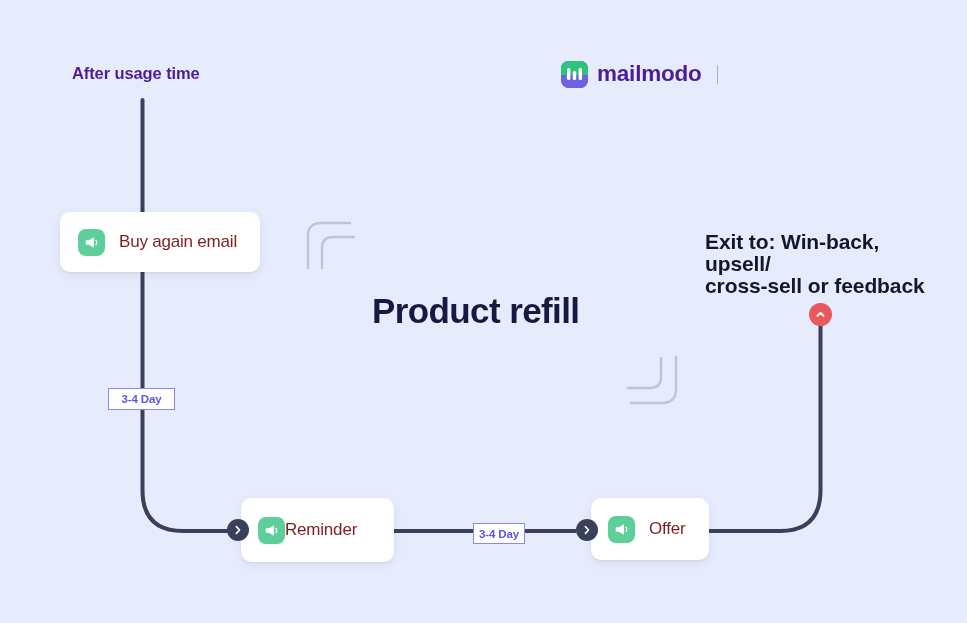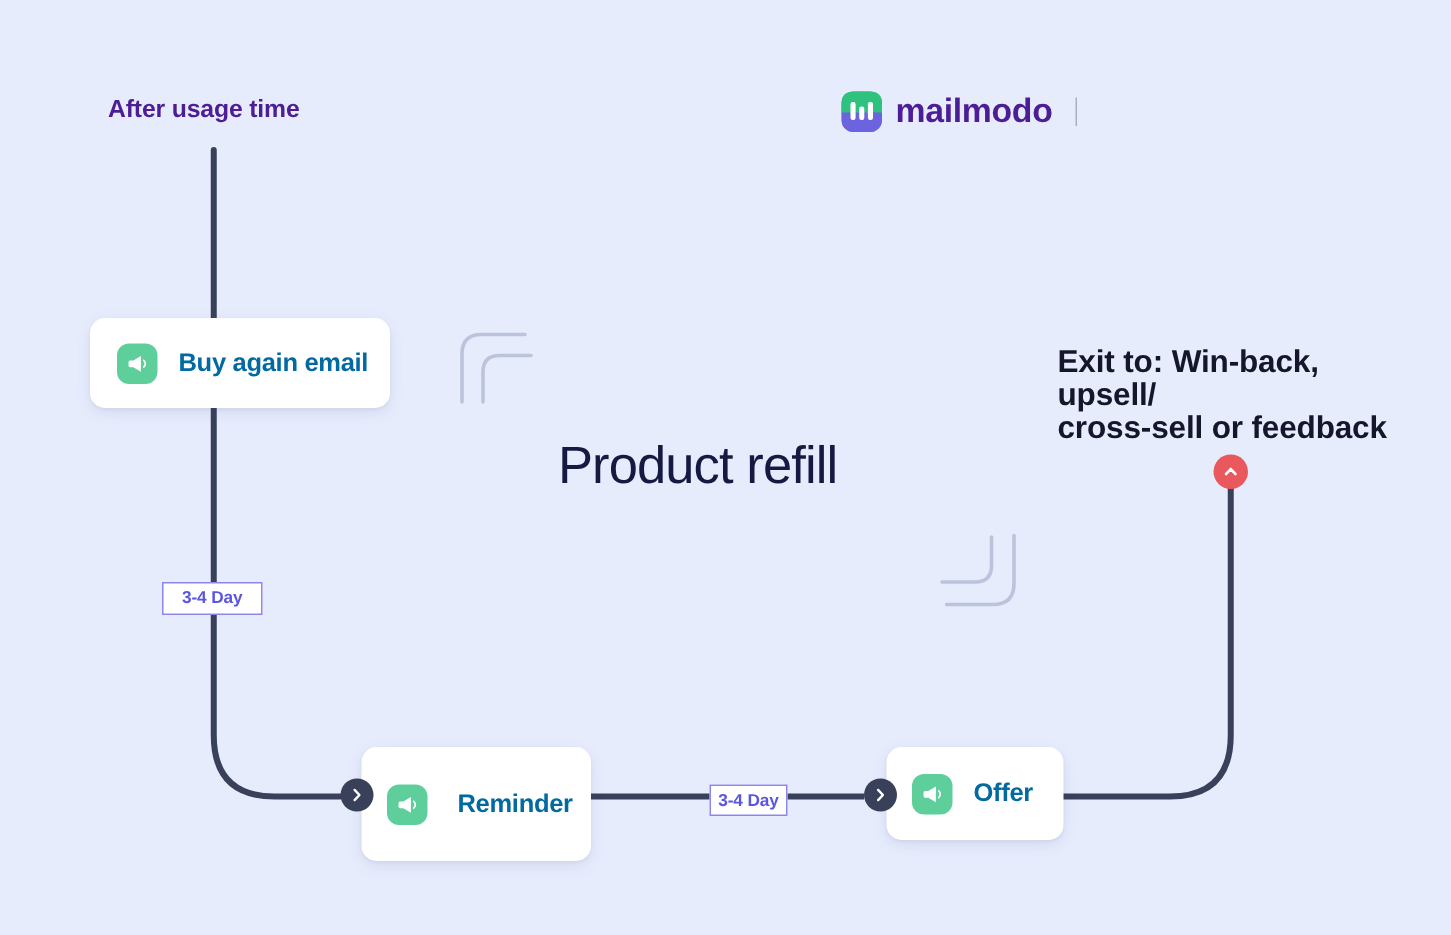--- a/index.html
+++ b/index.html
@@ -94,21 +94,21 @@
     line-height: 22px;
     color: #15162c;
     letter-spacing: -0.1px;
   }
 
   .flow-title {
     position: absolute;
     left: 372px;
     top: 291px;
     font-size: 35px;
-    font-weight: 400;
+    font-weight: 700;
     color: #161a42;
     letter-spacing: -0.6px;
     white-space: nowrap;
   }
 
   
   .node-card {
     position: absolute;
     background: #ffffff;
     border-radius: 10px;
@@ -122,41 +122,41 @@
     height: 27px;
     border-radius: 8px;
     background: #5ecf9a;
     flex: 0 0 auto;
     display: flex;
     align-items: center;
     justify-content: center;
   }
   .node-label {
     font-size: 17px;
-    font-weight: 700;
-    color: #0369a1;
+    font-weight: 400;
+    color: #7f1d1d;
     letter-spacing: -0.2px;
     white-space: nowrap;
   }
 
   #card-buy-again {
     left: 60px;
     top: 212px;
     width: 200px;
     height: 60px;
     padding: 0 18px;
     gap: 14px;
   }
   #card-reminder {
     left: 241px;
     top: 498px;
     width: 153px;
-    height: 76px;
+    height: 64px;
     padding: 0 17px;
-    gap: 20px;
+    gap: 0;
   }
   #card-offer {
     left: 591px;
     top: 498px;
     width: 118px;
     height: 62px;
     padding: 12px 17px;
     gap: 14px;
   }
 

